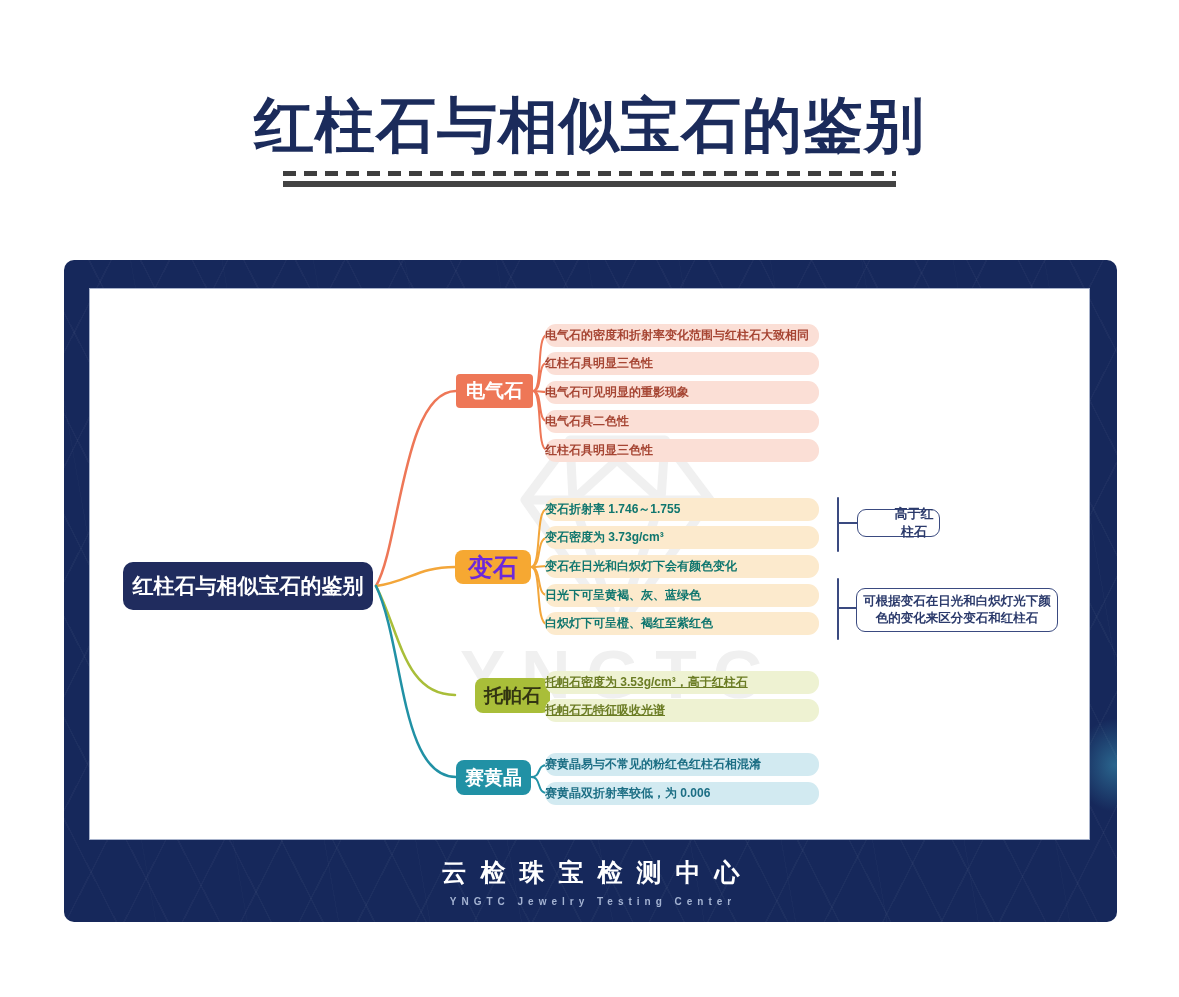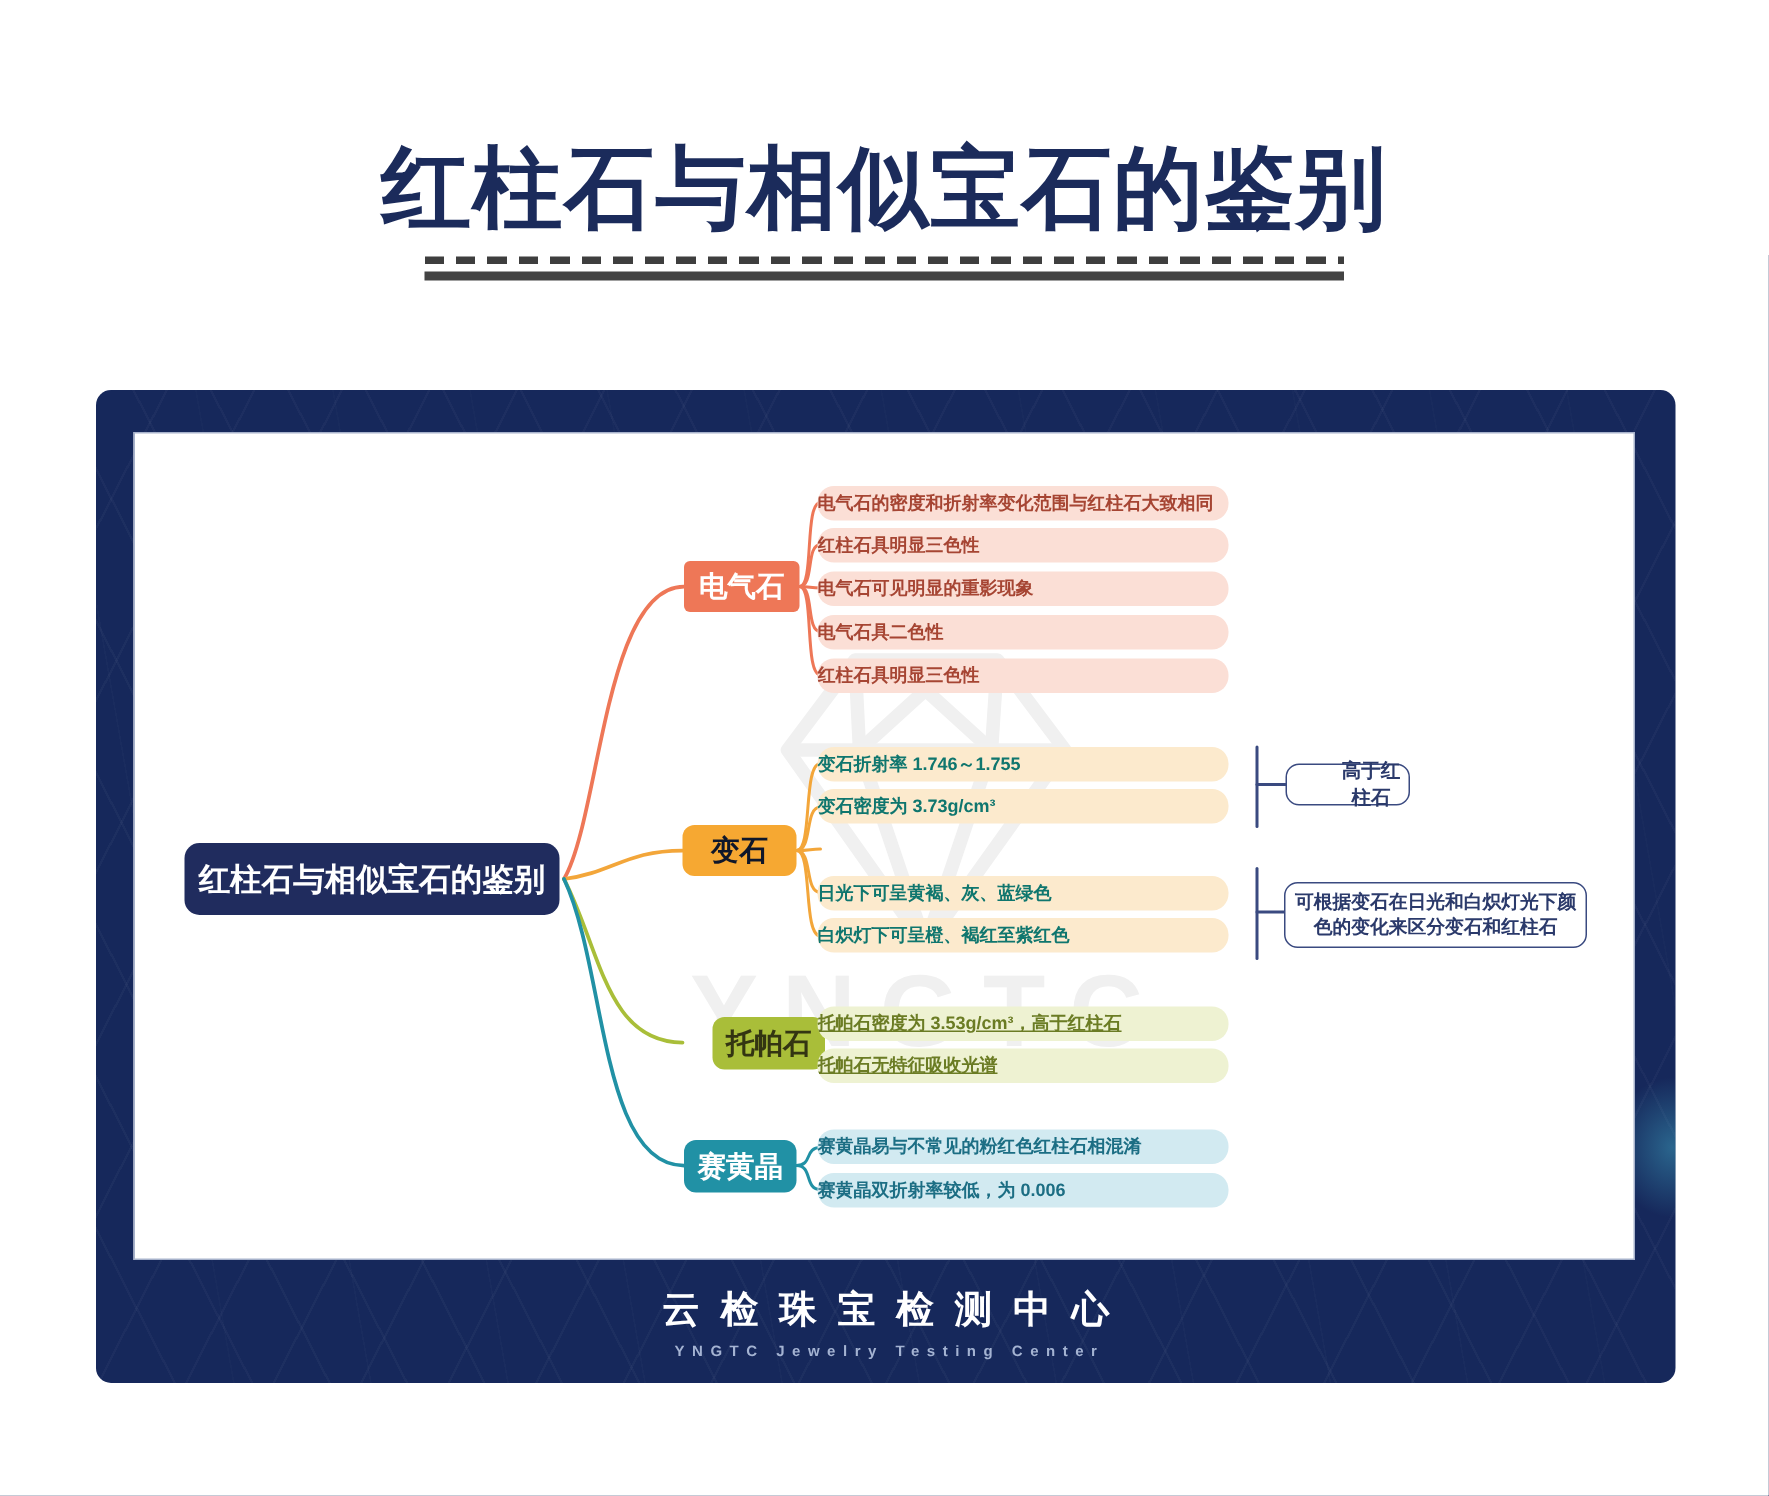--- a/index.html
+++ b/index.html
@@ -36,22 +36,22 @@
 
   .links{position:absolute;left:0;top:0;width:1179px;height:997px;z-index:2;pointer-events:none;}
 
   
   .node{position:absolute;z-index:3;display:flex;align-items:center;justify-content:center;
         font-weight:700;box-sizing:border-box;white-space:nowrap;}
   .root{left:123px;top:562px;width:250px;height:48px;background:#202C5E;color:#ffffff;
         border-radius:10px;font-size:21px;}
   .b0n{left:456px;top:374px;width:77px;height:34px;background:#EE7757;color:#ffffff;
        border-radius:4px;font-size:19px;}
-  .b1n{left:455px;top:550px;width:76px;height:34px;background:#F6A832;color:#0f172a;
-       border-radius:8px;font-size:19px;}
+  .b1n{left:455px;top:550px;width:76px;height:34px;background:#F6A832;color:#6d28d9;
+       border-radius:8px;font-size:25px;}
   .b2n{left:455px;top:678px;width:75px;height:35px;background:#A9BE39;color:#333512;
        border-radius:8px;font-size:19px;margin-left:20px;}
   .b3n{left:456px;top:760px;width:75px;height:35px;background:#2191A5;color:#ffffff;
        border-radius:8px;font-size:19px;}
 
   
   .leaf{position:absolute;z-index:3;left:545px;width:274px;height:23px;border-radius:11px;
         font-size:12px;font-weight:700;line-height:23px;
         box-sizing:border-box;white-space:nowrap;overflow:hidden;}
   .lf0{background:#FBDFD6;color:#A64533;}
@@ -150,20 +150,21 @@
   <div class="node b3n">赛黄晶</div>
 
   <div class="leaf lf0" style="top:324px">电气石的密度和折射率变化范围与红柱石大致相同</div>
   <div class="leaf lf0" style="top:352px">红柱石具明显三色性</div>
   <div class="leaf lf0" style="top:381px">电气石可见明显的重影现象</div>
   <div class="leaf lf0" style="top:410px">电气石具二色性</div>
   <div class="leaf lf0" style="top:439px">红柱石具明显三色性</div>
 
   <div class="leaf lf1" style="top:498px">变石折射率 1.746～1.755</div>
   <div class="leaf lf1" style="top:526px">变石密度为 3.73g/cm³</div>
+  <div class="leaf lf1" style="top:555px">变石在日光和白炽灯下会有颜色变化</div>
   <div class="leaf lf1" style="top:584px">日光下可呈黄褐、灰、蓝绿色</div>
   <div class="leaf lf1" style="top:612px">白炽灯下可呈橙、褐红至紫红色</div>
 
   <div class="leaf lf2" style="top:671px">托帕石密度为 3.53g/cm³，高于红柱石</div>
   <div class="leaf lf2" style="top:699px">托帕石无特征吸收光谱</div>
 
   <div class="leaf lf3" style="top:753px">赛黄晶易与不常见的粉红色红柱石相混淆</div>
   <div class="leaf lf3" style="top:782px">赛黄晶双折射率较低，为 0.006</div>
 
   <div class="anno anno1">高于红柱石</div>

